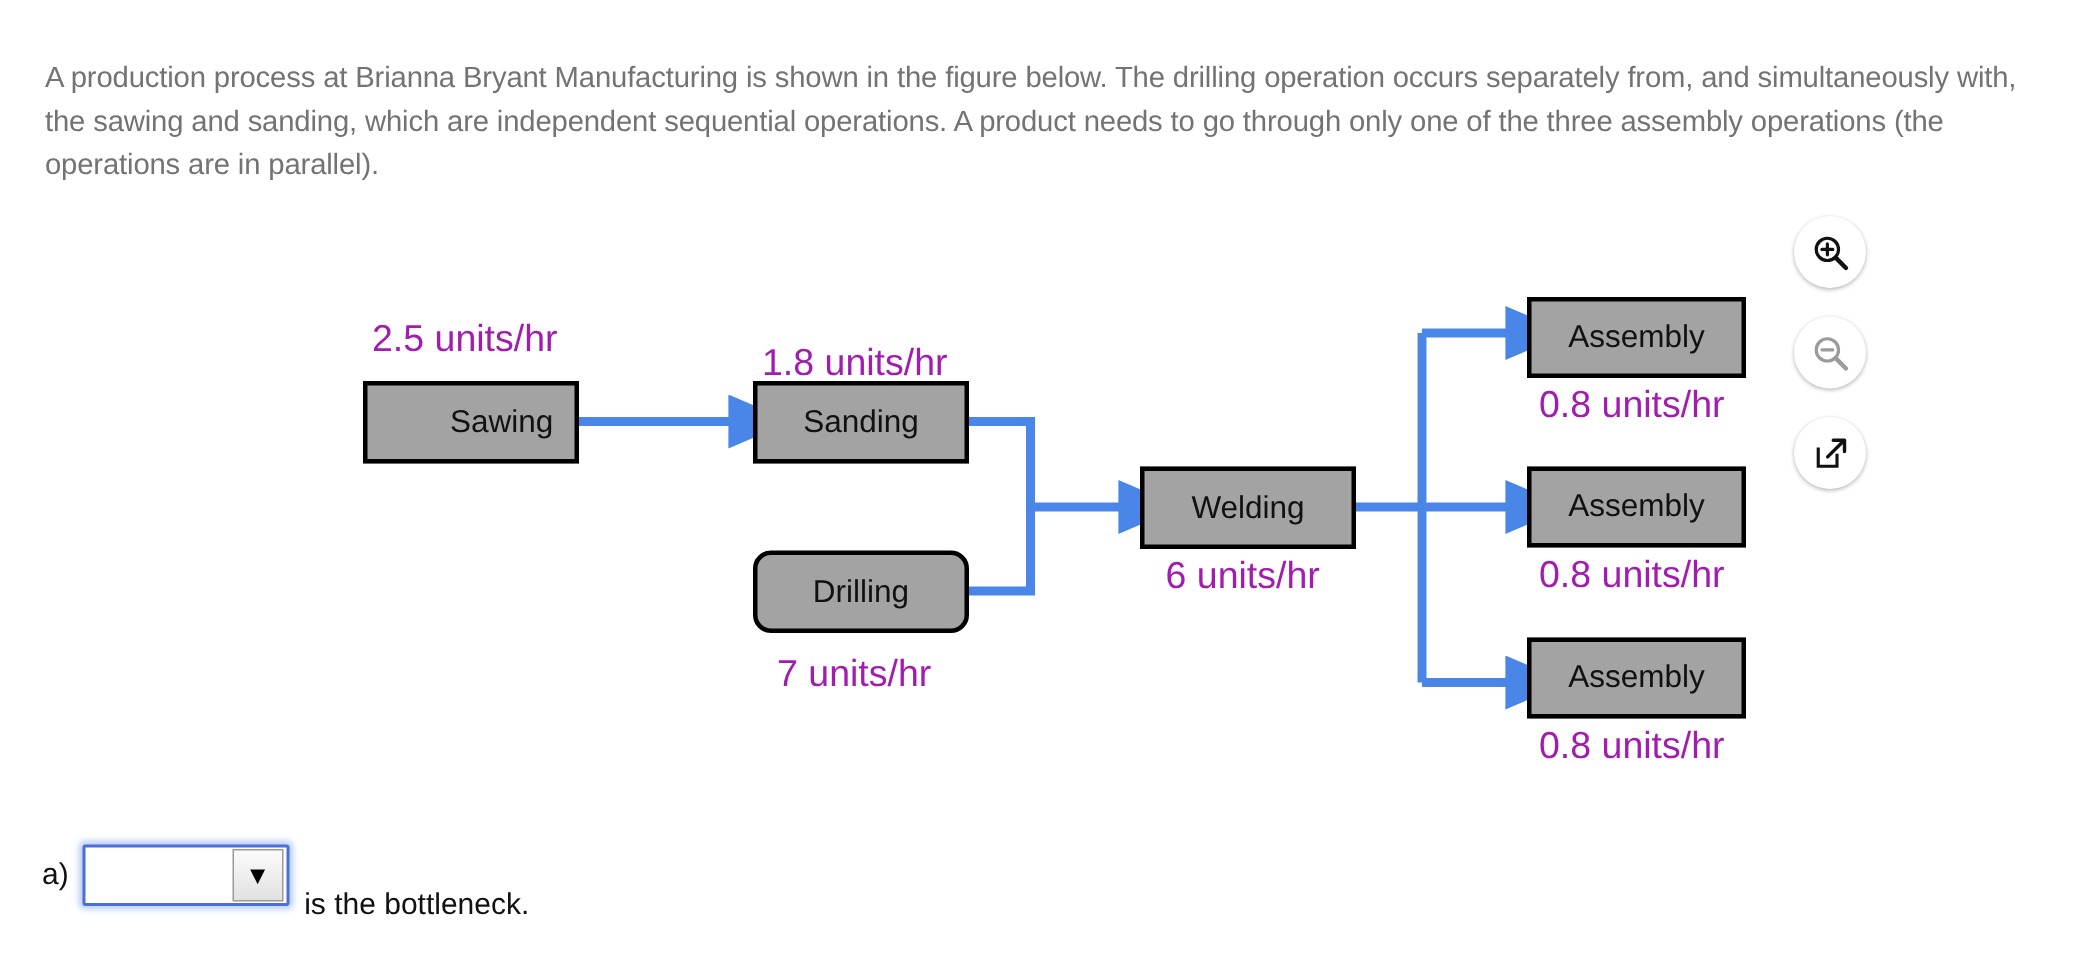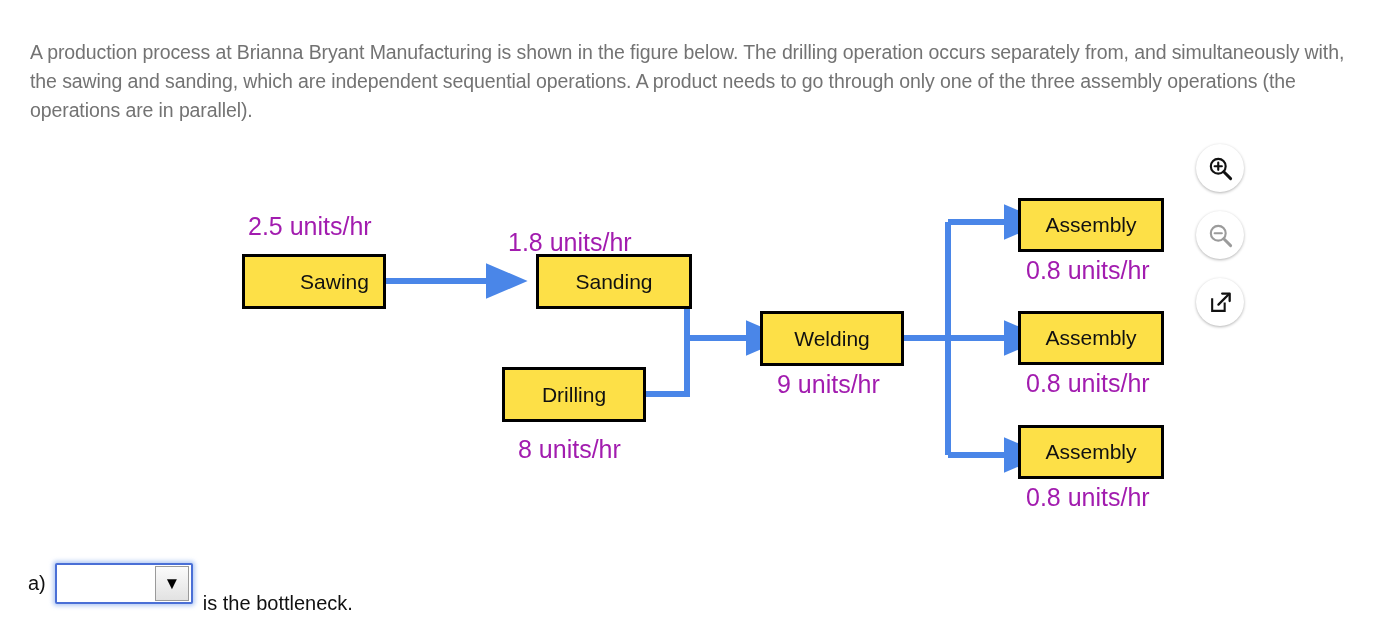--- a/index.html
+++ b/index.html
@@ -40,21 +40,21 @@
   #figure-svg {
     position: absolute;
     left: 0;
     top: 0;
   }
 
   .proc-box {
     position: absolute;
     box-sizing: border-box;
     border: 3px solid #000000;
-    background: #fde047;
+    background: #a3a3a3;
     display: flex;
     align-items: center;
     justify-content: center;
     font-size: 21px;
     color: #111111;
     z-index: 3;
   }
 
   .rate-label {
     position: absolute;
@@ -164,33 +164,33 @@
 
     <line x1="948" y1="335" x2="1006" y2="335" stroke="#4a86e8" stroke-width="6" marker-end="url(#arrowhead)"></line>
   </svg>
 
   <div class="rate-label" style="left:248px; top:92px;">2.5 units/hr</div>
   <div class="proc-box" style="left:242px; top:134px; width:144px; height:55px;padding-left:41px;">
     <span>Sawing</span>
   </div>
 
   <div class="rate-label" style="left:508px; top:92px;margin-top:16px;">1.8 units/hr</div>
-  <div class="proc-box" style="left:502px; top:134px; width:156px; height:55px;margin-left:34px;">
+  <div class="proc-box" style="left:502px; top:134px; width:144px; height:55px;">
     <span>Sanding</span>
   </div>
 
-  <div class="proc-box" style="left:502px; top:247px; width:144px; height:55px;">
+  <div class="proc-box" style="left:502px; top:247px; width:144px; height:55px;border-radius:12px;">
     <span>Drilling</span>
   </div>
-  <div class="rate-label" style="left:518px; top:315px;">8 units/hr</div>
+  <div class="rate-label" style="left:518px; top:315px;">7 units/hr</div>
 
   <div class="proc-box" style="left:760px; top:191px; width:144px; height:55px;">
     <span>Welding</span>
   </div>
-  <div class="rate-label" style="left:777px; top:250px;">9 units/hr</div>
+  <div class="rate-label" style="left:777px; top:250px;">6 units/hr</div>
 
   <div class="proc-box" style="left:1018px; top:78px; width:146px; height:54px;">
     <span>Assembly</span>
   </div>
   <div class="rate-label" style="left:1026px; top:136px;">0.8 units/hr</div>
 
   <div class="proc-box" style="left:1018px; top:191px; width:146px; height:54px;">
     <span>Assembly</span>
   </div>
   <div class="rate-label" style="left:1026px; top:249px;">0.8 units/hr</div>

